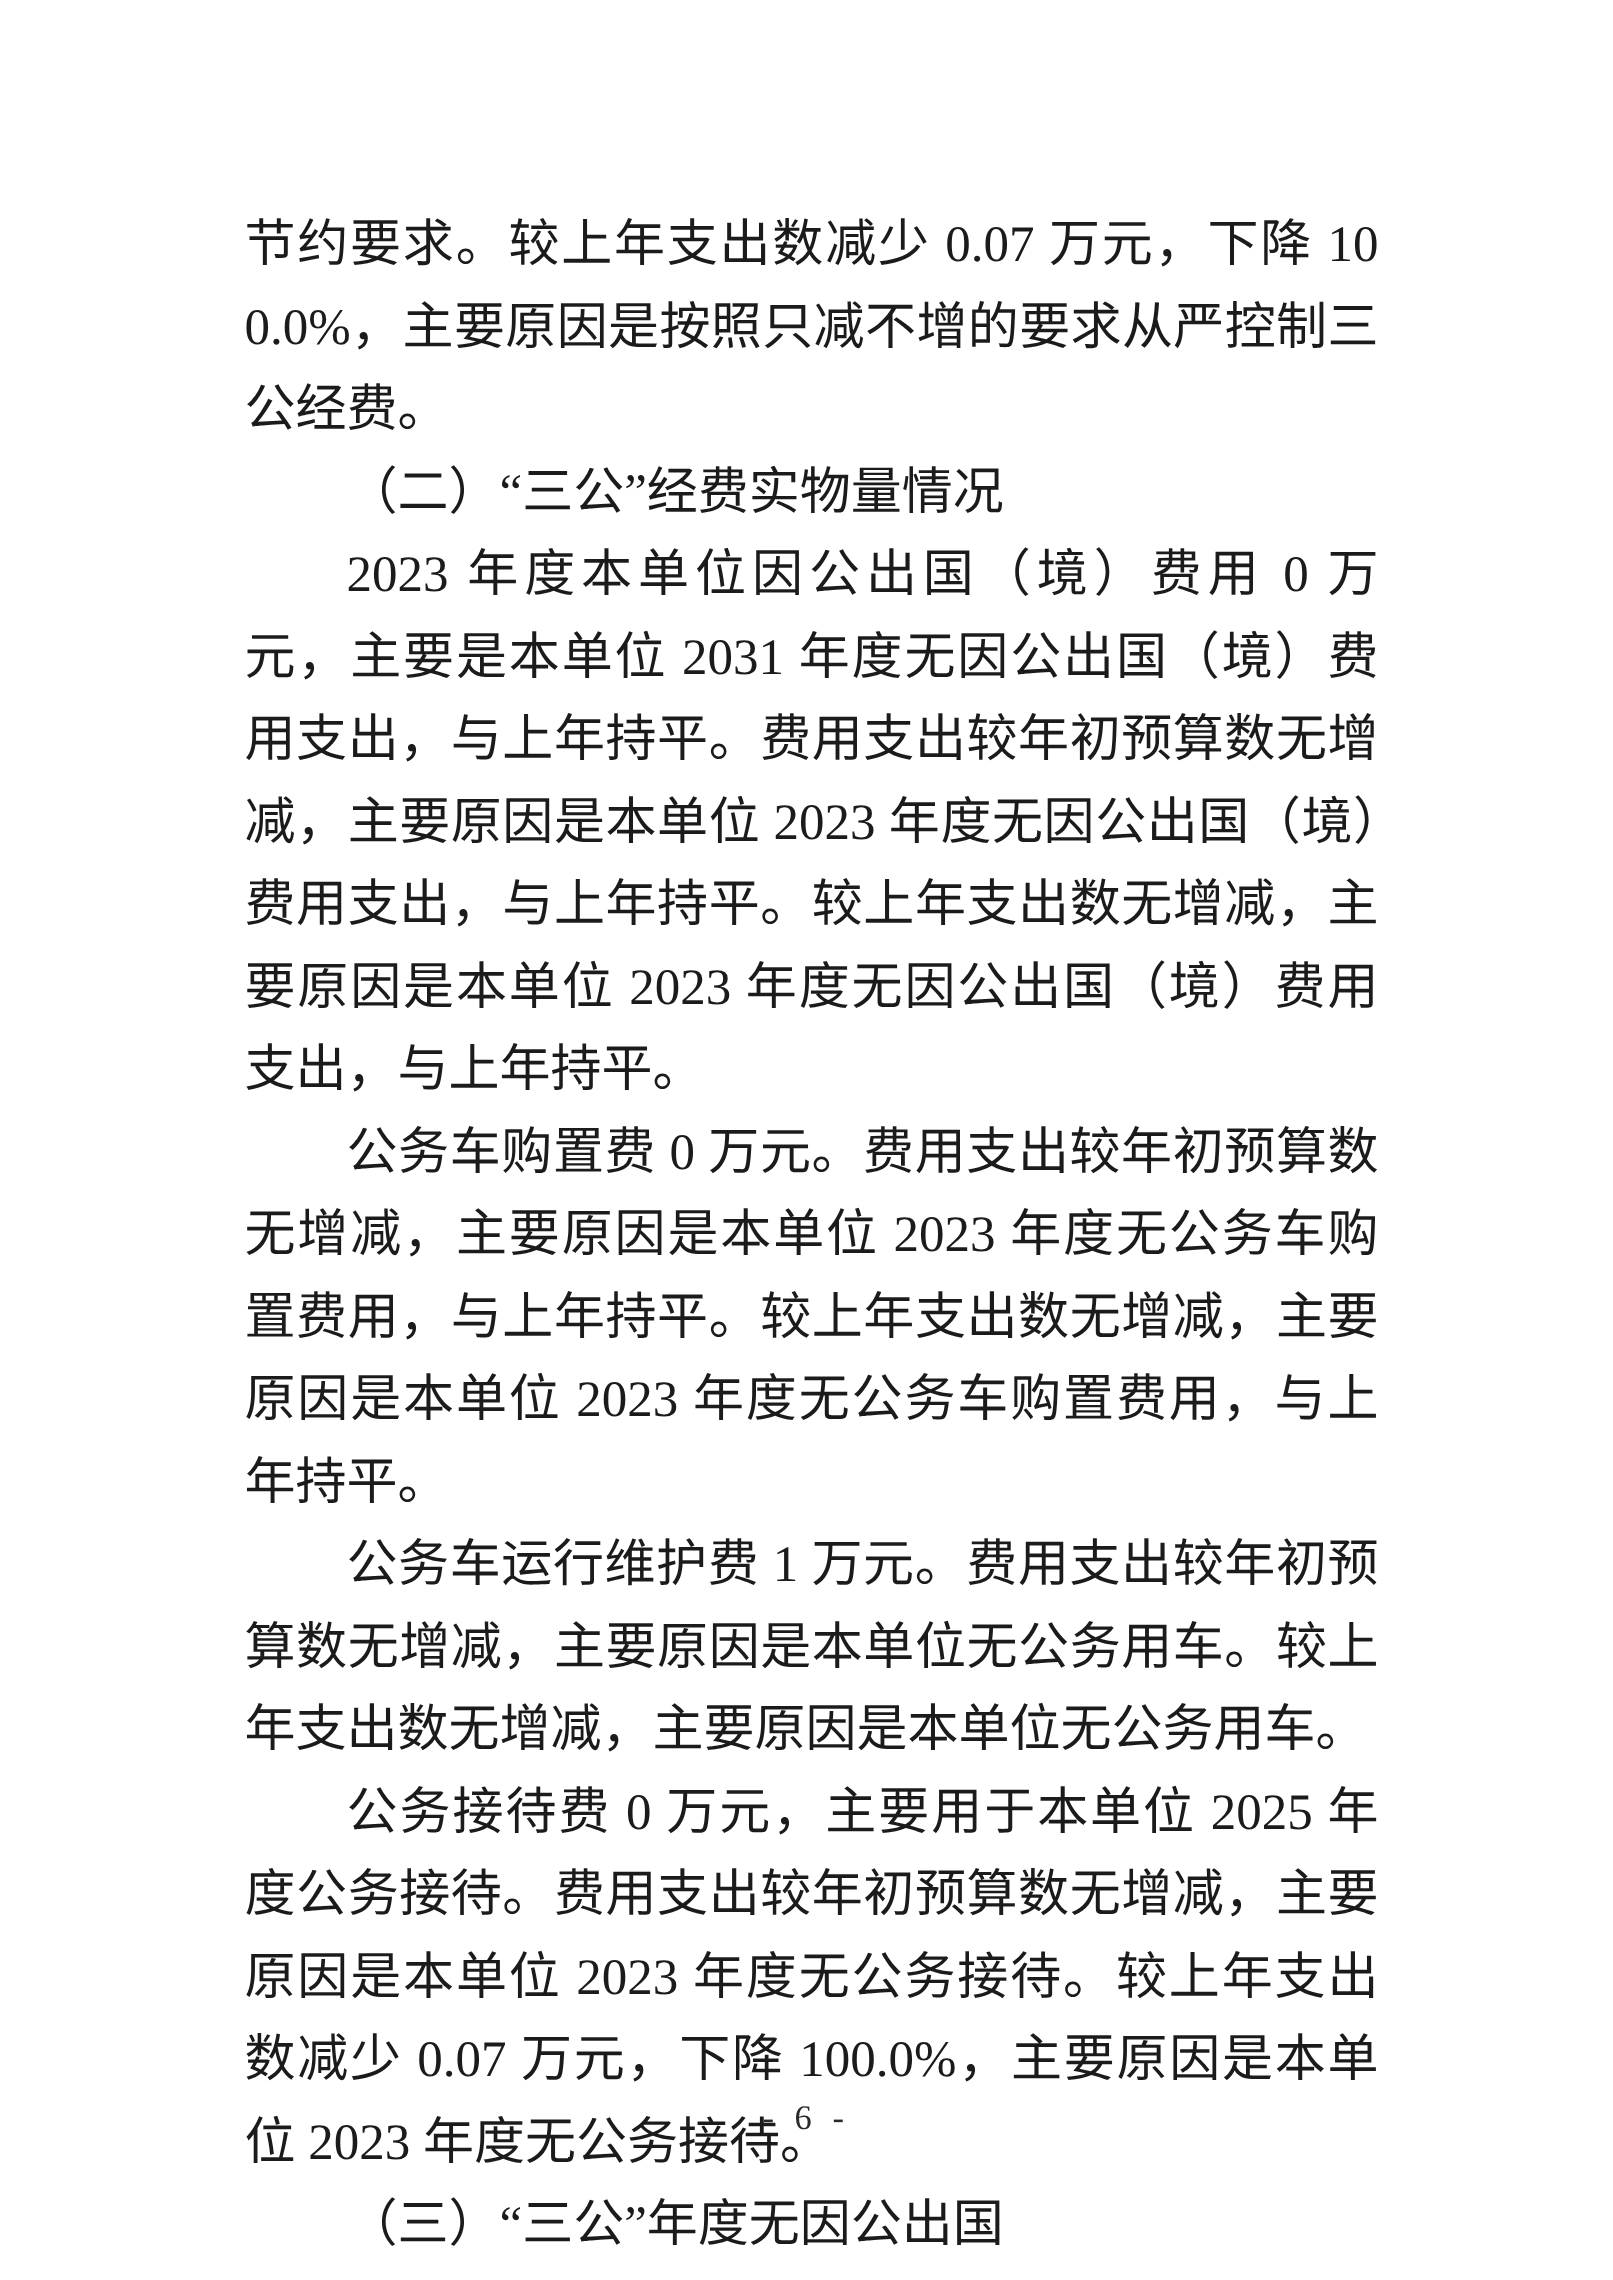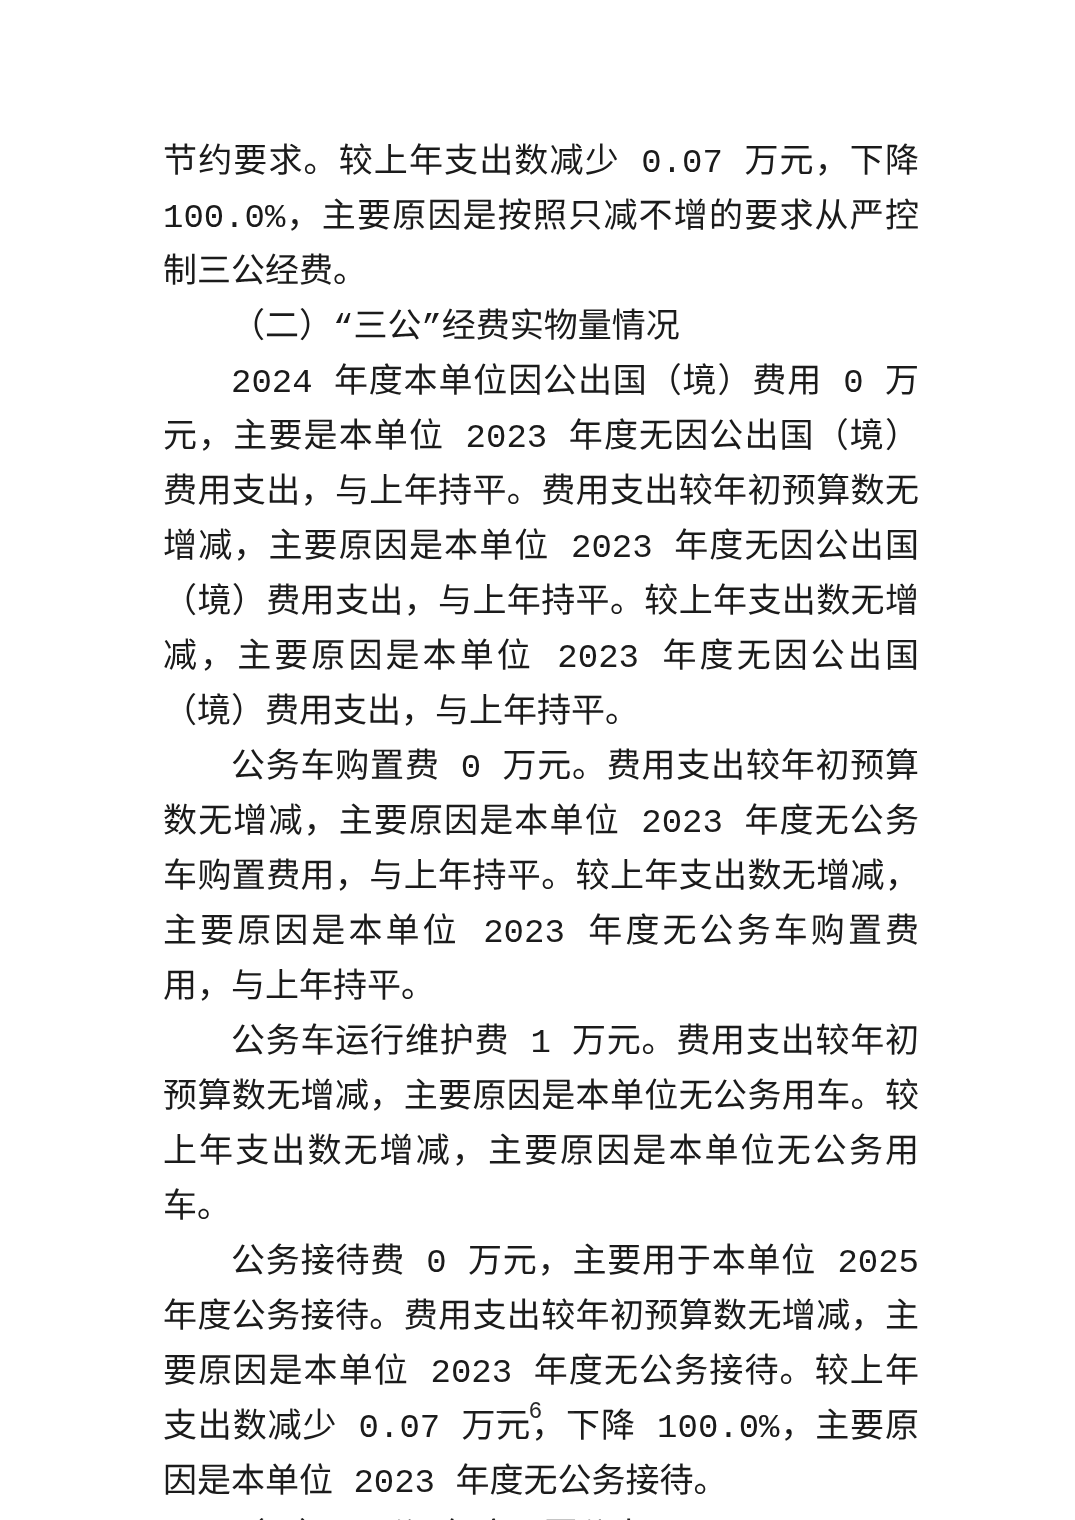--- a/index.html
+++ b/index.html
@@ -6,21 +6,21 @@
     margin: 0;
     padding: 0;
     background: #ffffff;
   }
   .page {
     position: relative;
     width: 1075px;
     height: 1520px;
     background: #ffffff;
     overflow: hidden;
-    font-family: Liberation Mono, monospace;
+    font-family: Liberation Serif, serif;
     color: #1b1b1b;
   }
   .content {
     position: absolute;
     left: 163px;
     top: 136px;
     width: 756px;
   }
   .content p, .content h3 {
     margin: 0;
@@ -52,21 +52,21 @@
     color: #2a2a2a;
   }
 </style>
 </head>
 <body>
 
 <div class="page">
   <main class="content">
     <p class="body cont">节约要求。较上年支出数减少 0.07 万元，下降 100.0%，主要原因是按照只减不增的要求从严控制三公经费。</p>
     <h3 class="heading">（二）“三公”经费实物量情况</h3>
-    <p class="body indent">2024 年度本单位因公出国（境）费用 0 万元，主要是本单位 2023 年度无因公出国（境）费用支出，与上年持平。费用支出较年初预算数无增减，主要原因是本单位 2023 年度无因公出国（境）费用支出，与上年持平。较上年支出数无增减，主要原因是本单位 2023 年度无因公出国（境）费用支出，与上年持平。</p>
+    <p class="body indent">2023 年度本单位因公出国（境）费用 0 万元，主要是本单位 2031 年度无因公出国（境）费用支出，与上年持平。费用支出较年初预算数无增减，主要原因是本单位 2023 年度无因公出国（境）费用支出，与上年持平。较上年支出数无增减，主要原因是本单位 2023 年度无因公出国（境）费用支出，与上年持平。</p>
     <p class="body indent">公务车购置费 0 万元。费用支出较年初预算数无增减，主要原因是本单位 2023 年度无公务车购置费用，与上年持平。较上年支出数无增减，主要原因是本单位 2023 年度无公务车购置费用，与上年持平。</p>
     <p class="body indent">公务车运行维护费 1 万元。费用支出较年初预算数无增减，主要原因是本单位无公务用车。较上年支出数无增减，主要原因是本单位无公务用车。</p>
     <p class="body indent">公务接待费 0 万元，主要用于本单位 2025 年度公务接待。费用支出较年初预算数无增减，主要原因是本单位 2023 年度无公务接待。较上年支出数减少 0.07 万元，下降 100.0%，主要原因是本单位 2023 年度无公务接待。</p>
     <h3 class="heading">（三）“三公”年度无因公出国</h3>
     <p class="body indent-wide">2023 年度本单位因公出国（境）共计 0 个团组，0 人；公务用车购置 0 辆，公务车保有量为 0 辆；国内公务接待 0</p>
   </main>
   <footer class="footer">- 6 -</footer>
 </div>
 
 </body></html>

